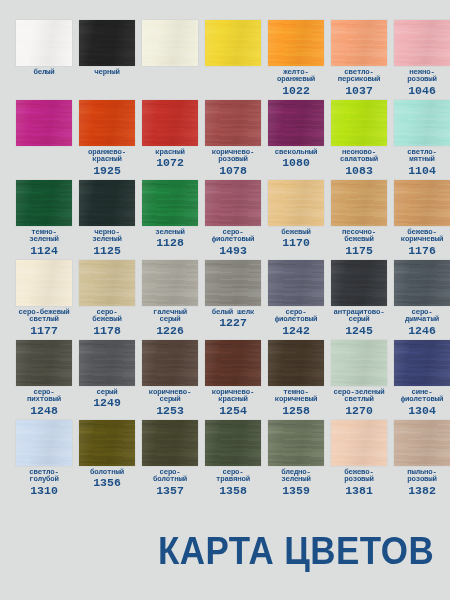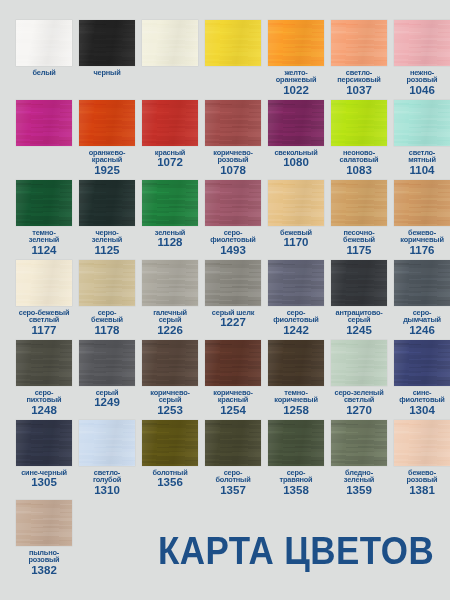--- a/index.html
+++ b/index.html
@@ -75,20 +75,21 @@
       rgba(255,255,255,0.07) 100%);
   }
   .swatch-caption {
     margin-top: 3px;
     width: 60px;
     text-align: center;
     color: #1d4f87;
     font-weight: bold;
     line-height: 1.0;
     letter-spacing: -0.2px;
+    font-family: Liberation Mono, monospace;
   }
   .swatch-name {
     display: block;
     font-size: 7.4px;
     white-space: pre-line;
   }
   .swatch-code {
     display: block;
     font-size: 11.5px;
     margin-top: 1px;
@@ -356,21 +357,21 @@
 серый</span>
           <span class="swatch-code">1226</span>
         </div>
       </div>
       <div class="swatch-cell">
         <div class="swatch-chip" style="background-color: rgb(138, 136, 128);">
           <div class="sheen"></div>
           <div class="tex"></div>
         </div>
         <div class="swatch-caption">
-          <span class="swatch-name">серый шелк</span>
+          <span class="swatch-name">белый шелк</span>
           <span class="swatch-code">1227</span>
         </div>
       </div>
       <div class="swatch-cell">
         <div class="swatch-chip" style="background-color: rgb(97, 99, 117);">
           <div class="sheen"></div>
           <div class="tex"></div>
         </div>
         <div class="swatch-caption">
           <span class="swatch-name">серо-
@@ -467,30 +468,20 @@
       </div>
       <div class="swatch-cell">
         <div class="swatch-chip" style="background-color: rgb(58, 66, 114);">
           <div class="sheen"></div>
           <div class="tex"></div>
         </div>
         <div class="swatch-caption">
           <span class="swatch-name">сине-
 фиолетовый</span>
           <span class="swatch-code">1304</span>
-        </div>
-      </div>
-      <div class="swatch-cell">
-        <div class="swatch-chip" style="background-color: rgb(48, 53, 71);">
-          <div class="sheen"></div>
-          <div class="tex"></div>
-        </div>
-        <div class="swatch-caption">
-          <span class="swatch-name">сине-черный</span>
-          <span class="swatch-code">1305</span>
         </div>
       </div>
       <div class="swatch-cell">
         <div class="swatch-chip" style="background-color: rgb(204, 220, 239);">
           <div class="sheen"></div>
           <div class="tex"></div>
         </div>
         <div class="swatch-caption">
           <span class="swatch-name">светло-
 голубой</span>

